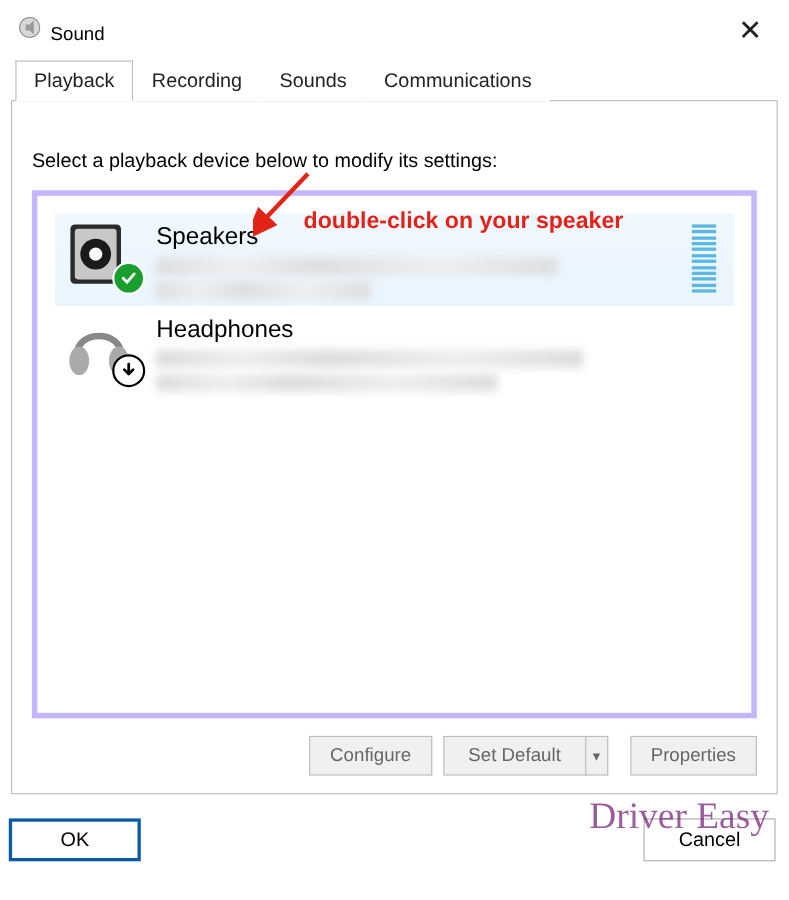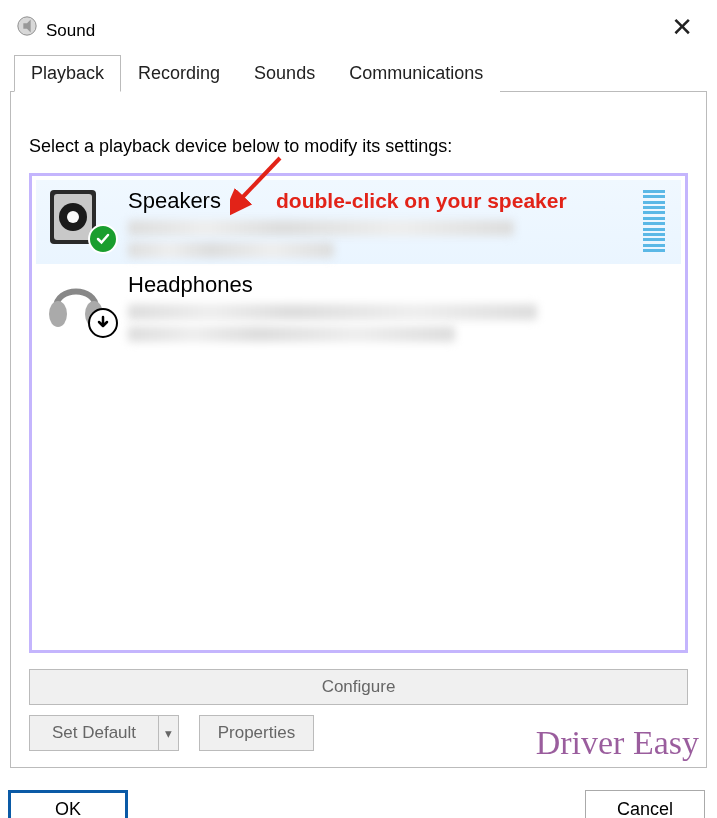--- a/index.html
+++ b/index.html
@@ -65,24 +65,24 @@
       padding: 18px 18px 16px 18px;
       background: #fff;
     }
     .instruction {
       font-size: 18px;
       color: #000;
       margin-bottom: 16px;
       margin-top: 26px;
     }
     .device-list {
-      border: 3px solid #c4b5fd;
+      border: 5px solid #c4b5fd;
       height: 480px;
       background: #fff;
-      padding: 4px;
+      padding: 16px;
     }
     .device-item {
       display: flex;
       align-items: flex-start;
       padding: 6px 8px;
       position: relative;
       cursor: pointer;
     }
     .device-item.selected {
       background: linear-gradient(to bottom, #f0f8ff, #eaf5ff);
@@ -124,21 +124,20 @@
     }
     .vu-bar {
       height: 3px;
       background: #5bb8e6;
     }
     .button-row {
       display: flex;
       justify-content: flex-end;
       margin-top: 16px;
       gap: 10px;
-      flex-direction: column;
     }
     .button-row-right {
       display: flex;
       gap: 20px;
     }
     .btn {
       padding: 7px 18px;
       font-size: 17px;
       background: #f0f0f0;
       border: 1px solid #bbb;

